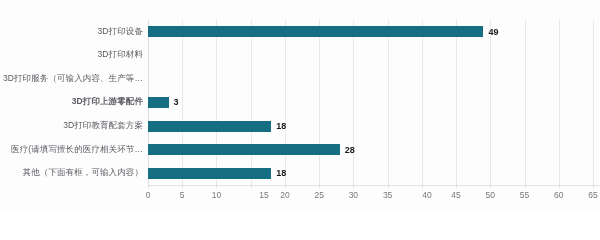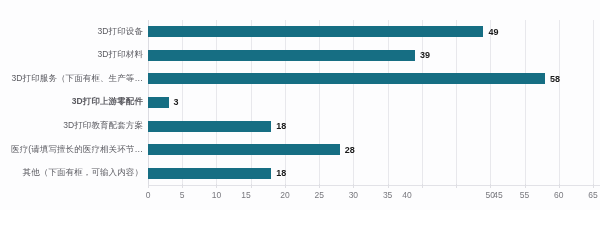--- a/index.html
+++ b/index.html
@@ -138,28 +138,20 @@
         <div class="gridline" style="left: 342.308px;"></div>
         <div class="gridline" style="left: 376.538px;"></div>
         <div class="gridline" style="left: 410.769px;"></div>
         <div class="gridline" style="left: 445px;"></div>
       </div>
     <div class="rows" id="bar-rows">
         <div class="row" style="top: 0px; height: 23.5714px;">
           <div class="bar" style="width: 335.462px; background: rgb(22, 110, 131);"></div>
           <span class="bar-value">49</span>
         </div>
-        <div class="row" style="top: 23.5714px; height: 23.5714px;">
-          <div class="bar" style="width: 267px; background: rgb(22, 110, 131);"></div>
-          <span class="bar-value">39</span>
-        </div>
-        <div class="row" style="top: 47.1429px; height: 23.5714px;">
-          <div class="bar" style="width: 397.077px; background: rgb(22, 110, 131);"></div>
-          <span class="bar-value">58</span>
-        </div>
         <div class="row" style="top: 70.7143px; height: 23.5714px;">
           <div class="bar" style="width: 20.5385px; background: rgb(22, 110, 131);"></div>
           <span class="bar-value">3</span>
         </div>
         <div class="row" style="top: 94.2857px; height: 23.5714px;">
           <div class="bar" style="width: 123.231px; background: rgb(22, 110, 131);"></div>
           <span class="bar-value">18</span>
         </div>
         <div class="row" style="top: 117.857px; height: 23.5714px; align-items: center;">
           <div class="bar" style="width: 191.692px; background: rgb(22, 110, 131);"></div>
@@ -170,48 +162,48 @@
           <span class="bar-value">18</span>
         </div>
       </div>
   </div>
 
   <div class="axis-line"></div>
 
   <div class="cat-labels" id="cat-labels">
       <div class="cat-label" style="top: 0px; height: 23.5714px; color: rgb(90, 90, 96);">3D打印设备</div>
       <div class="cat-label" style="top: 23.5714px; height: 23.5714px; color: rgb(90, 90, 96); margin-left: 32px;">3D打印材料</div>
-      <div class="cat-label" style="top: 47.1429px; height: 23.5714px; color: rgb(90, 90, 96);">3D打印服务（下面有框、生产等…</div>
+      <div class="cat-label" style="top: 47.1429px; height: 23.5714px; color: rgb(90, 90, 96);">3D打印服务（可输入内容、生产等…</div>
       <div class="cat-label" style="top: 70.7143px; height: 23.5714px; color: rgb(90, 90, 96); font-weight: bold;">3D打印上游零配件</div>
       <div class="cat-label" style="top: 94.2857px; height: 23.5714px; color: rgb(90, 90, 96);">3D打印教育配套方案</div>
       <div class="cat-label" style="top: 117.857px; height: 23.5714px; color: rgb(90, 90, 96);">医疗(请填写擅长的医疗相关环节…</div>
       <div class="cat-label" style="top: 141.429px; height: 23.5714px; color: rgb(90, 90, 96);">其他（下面有框，可输入内容）</div>
     </div>
 
   <div class="xticks" id="xticks">
       <div class="xtick-mark" style="left: 0px;"></div>
       <div class="xtick" style="left: 0px; color: rgb(120, 120, 126);">0</div>
       <div class="xtick-mark" style="left: 34.2308px;"></div>
       <div class="xtick" style="left: 34.2308px; color: rgb(120, 120, 126);">5</div>
       <div class="xtick-mark" style="left: 68.4615px;"></div>
       <div class="xtick" style="left: 68.4615px; color: rgb(120, 120, 126);">10</div>
       <div class="xtick-mark" style="left: 102.692px;"></div>
-      <div class="xtick" style="left: 98px; color: rgb(120, 120, 126);">15</div>
+      <div class="xtick" style="left: 116px; color: rgb(120, 120, 126);">15</div>
       <div class="xtick-mark" style="left: 136.923px;"></div>
       <div class="xtick" style="left: 136.923px; color: rgb(120, 120, 126);">20</div>
       <div class="xtick-mark" style="left: 171.154px;"></div>
       <div class="xtick" style="left: 171.154px; color: rgb(120, 120, 126);">25</div>
       <div class="xtick-mark" style="left: 205.385px;"></div>
       <div class="xtick" style="left: 205.385px; color: rgb(120, 120, 126);">30</div>
       <div class="xtick-mark" style="left: 239.615px;"></div>
       <div class="xtick" style="left: 239.615px; color: rgb(120, 120, 126); text-align: right;">35</div>
       <div class="xtick-mark" style="left: 273.846px;"></div>
-      <div class="xtick" style="left: 259px; color: rgb(120, 120, 126);">40</div>
+      <div class="xtick" style="left: 279px; color: rgb(120, 120, 126);">40</div>
       <div class="xtick-mark" style="left: 308.077px;"></div>
-      <div class="xtick" style="left: 308.077px; color: rgb(120, 120, 126); margin-left: 42px;">45</div>
+      <div class="xtick" style="left: 308.077px; color: rgb(120, 120, 126);">45</div>
       <div class="xtick-mark" style="left: 342.308px;"></div>
       <div class="xtick" style="left: 342.308px; color: rgb(120, 120, 126);">50</div>
       <div class="xtick-mark" style="left: 376.538px;"></div>
       <div class="xtick" style="left: 376.538px; color: rgb(120, 120, 126);">55</div>
       <div class="xtick-mark" style="left: 410.769px;"></div>
       <div class="xtick" style="left: 410.769px; color: rgb(120, 120, 126);">60</div>
       <div class="xtick-mark" style="left: 445px;"></div>
       <div class="xtick" style="left: 445px; color: rgb(120, 120, 126);">65</div>
     </div>
 

